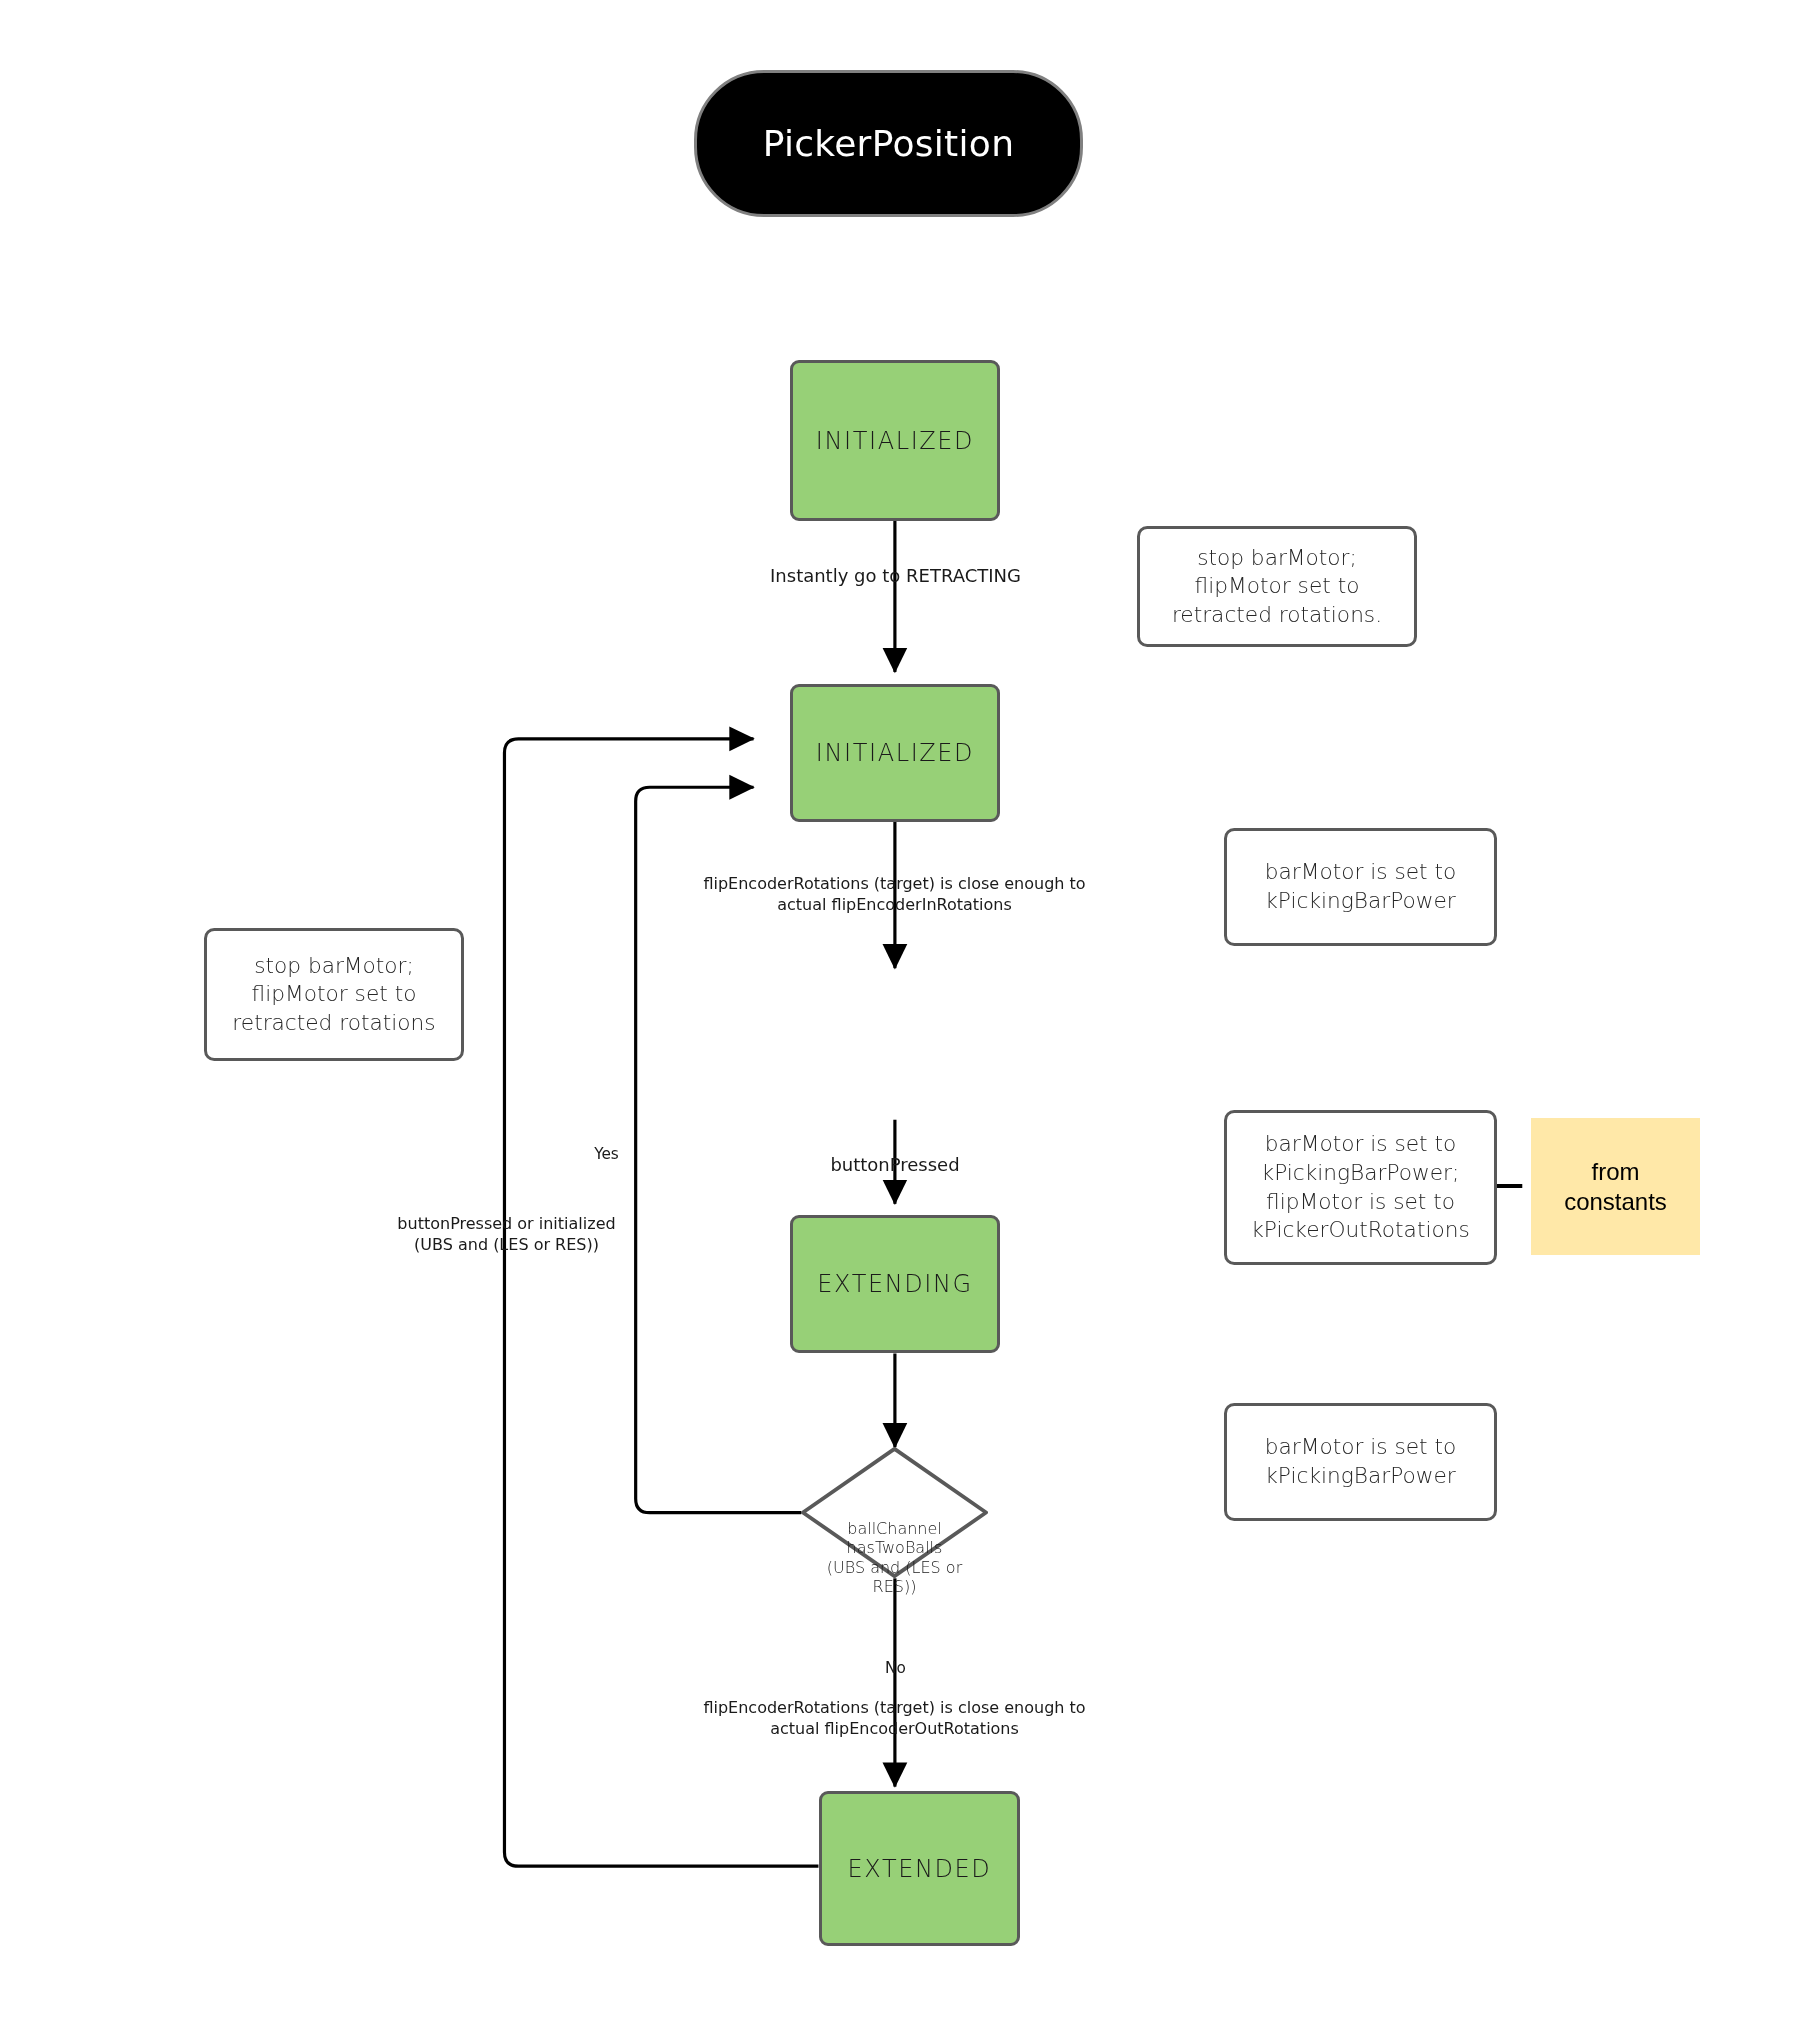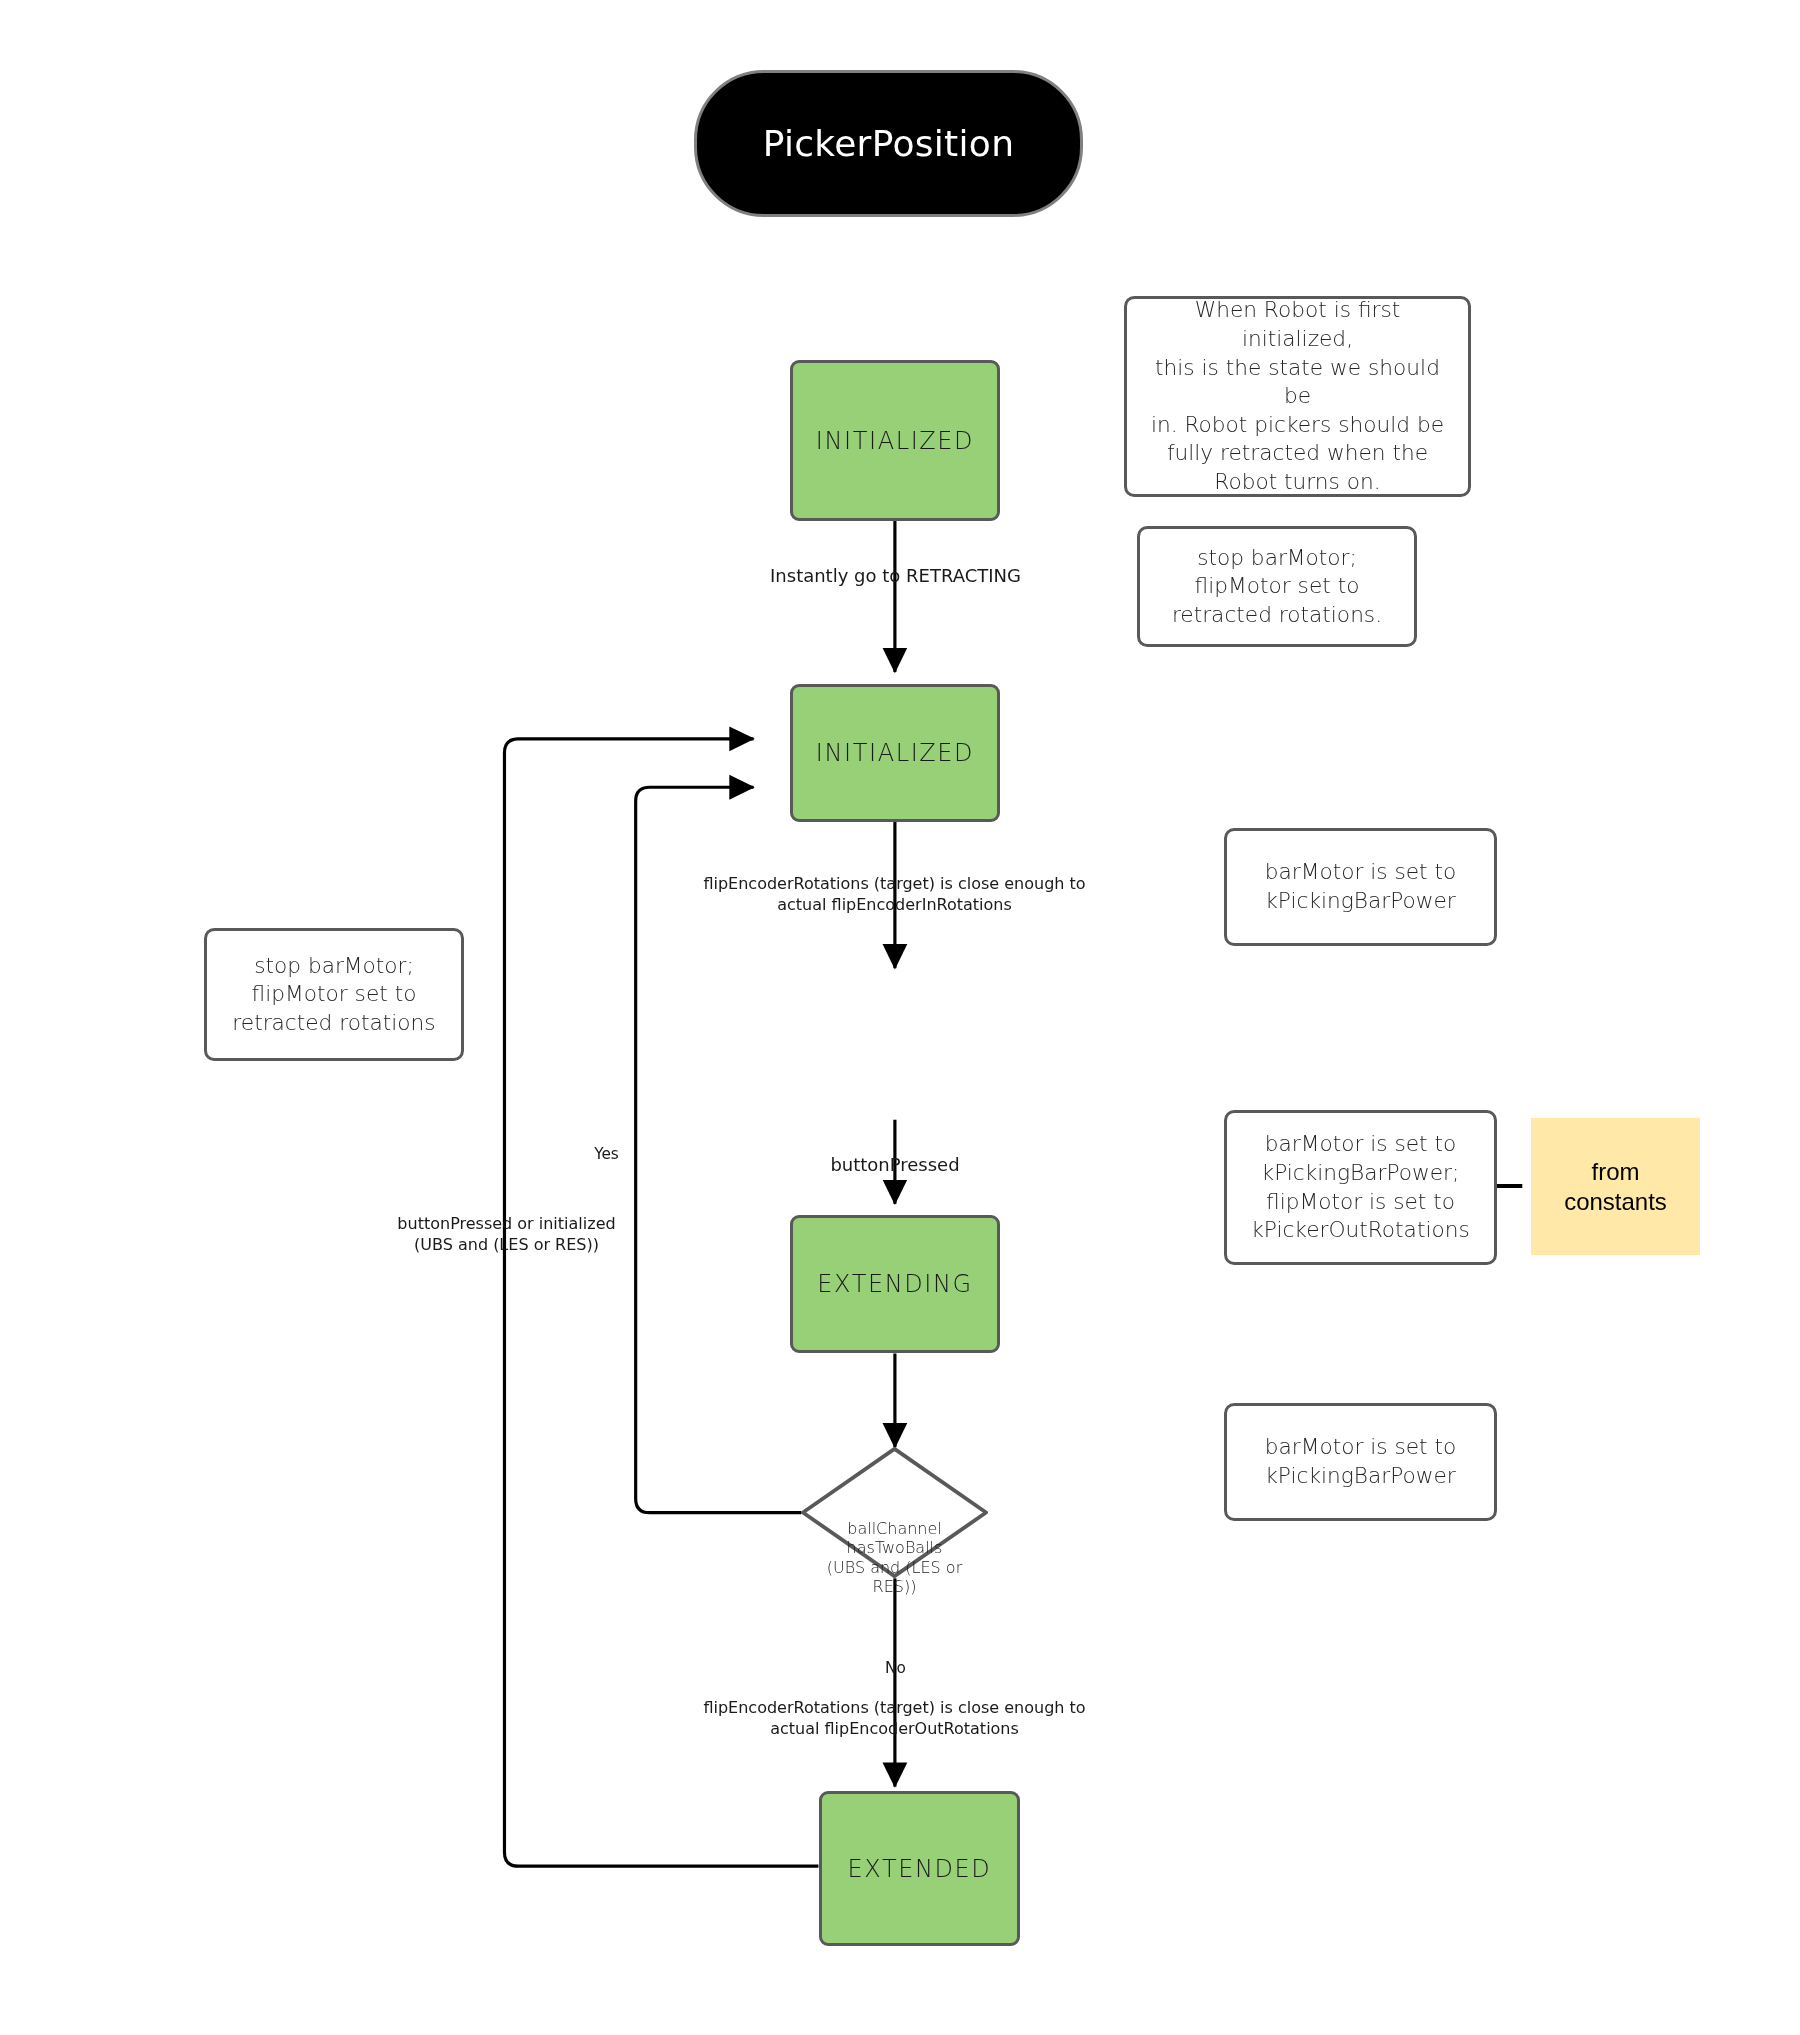--- a/index.html
+++ b/index.html
@@ -211,27 +211,20 @@
   <div class="edge-label el-xs" style="left:578px; top:1145px; width:57px; text-align:center;">Yes</div>
 
   <div class="edge-label el-xs" style="left:854px; top:1659px; width:83px; text-align:center;">No</div>
 
   <div class="edge-label el-sm" style="left:678px; top:1698px; width:433px;">flipEncoderRotations (target) is close enough to
 actual flipEncoderOutRotations</div>
 
   <div class="edge-label el-sm" style="left:357px; top:1214px; width:299px;">buttonPressed or initialized
 (UBS and (LES or RES))</div>
 
-  <div class="node note-node" style="left:1124px; top:296px; width:347px; height:201px;">
-    <span class="label">When Robot is first initialized,
-this is the state we should be
-in. Robot pickers should be
-fully retracted when the
-Robot turns on.</span>
-  </div>
 
   <div class="node note-node" style="left:1137px; top:526px; width:280px; height:121px;">
     <span class="label">stop barMotor;
 flipMotor set to
 retracted rotations.</span>
   </div>
 
   <div class="node note-node" style="left:1224px; top:828px; width:273px; height:118px;">
     <span class="label">barMotor is set to
 kPickingBarPower</span>

